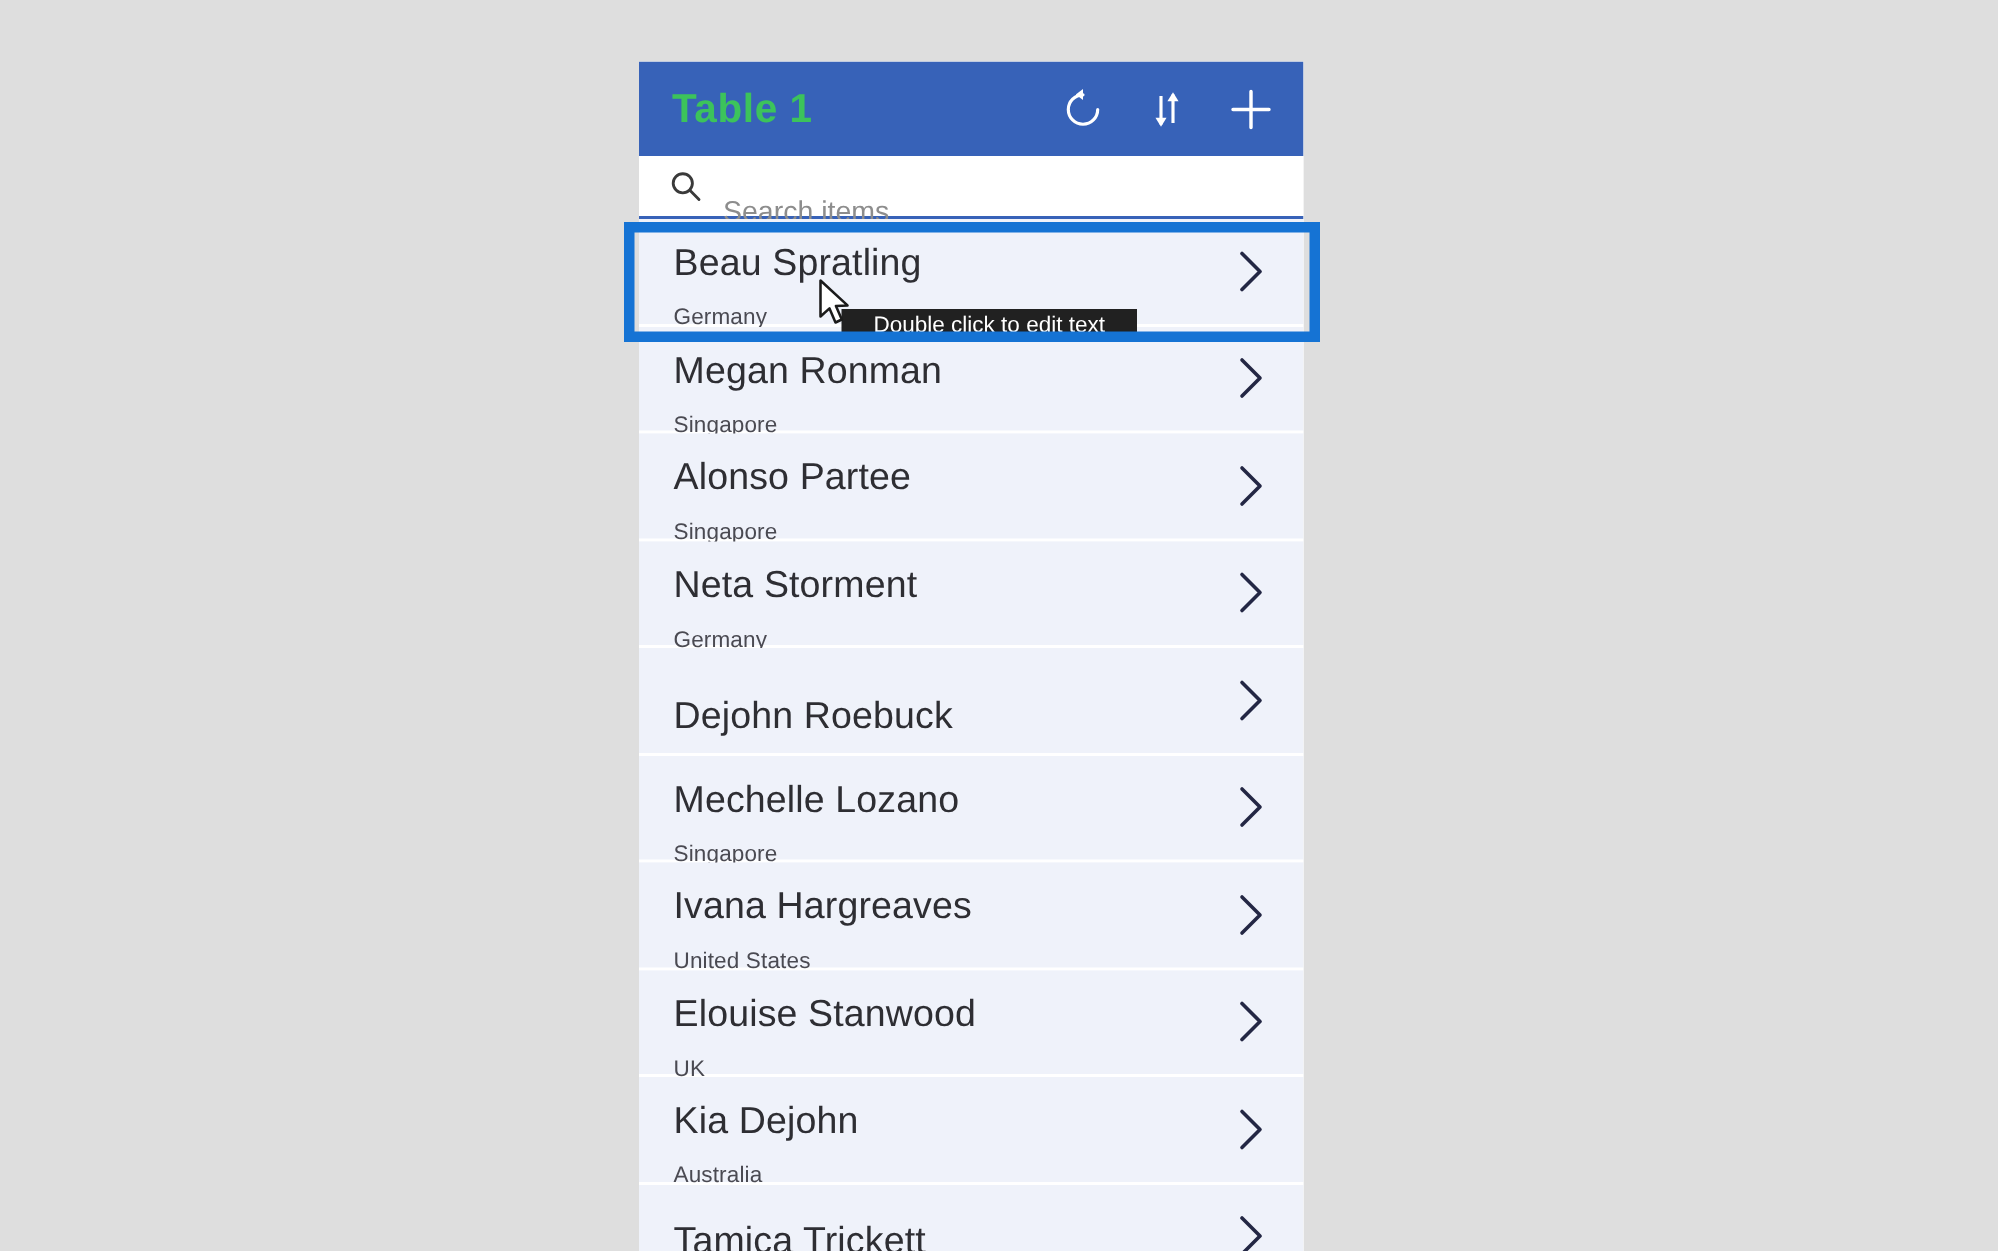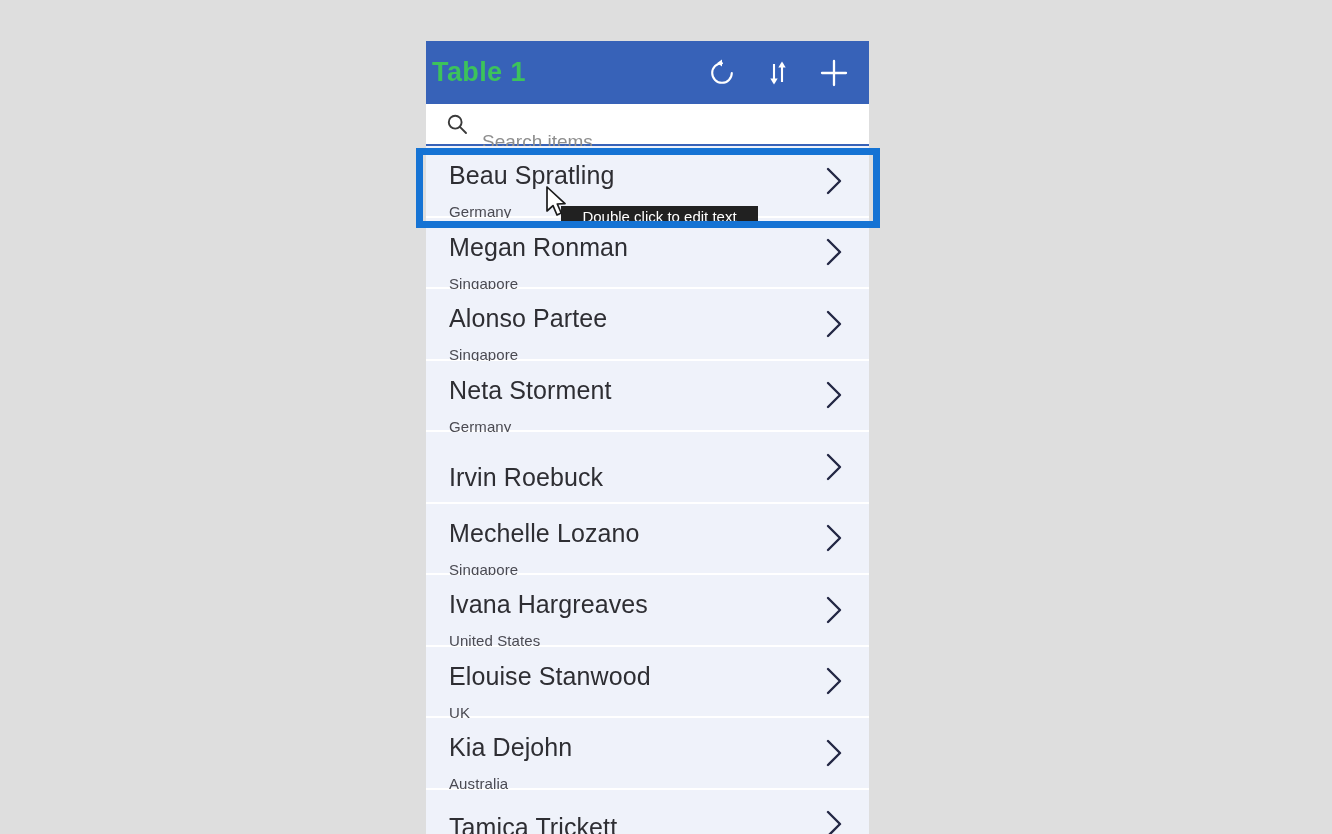--- a/index.html
+++ b/index.html
@@ -26,21 +26,21 @@
     background: #ffffff;
     overflow: hidden;
   }
 
   
   .appbar {
     height: 63px;
     background: #3762b8;
     display: flex;
     align-items: center;
-    padding: 0 18px 0 6px;
+    padding: 0 18px 0 22px;
   }
 
   .app-title {
     color: #3cc35b;
     font-size: 27px;
     font-weight: 700;
     letter-spacing: 0.4px;
     flex: 1;
     line-height: 1;
   }
@@ -252,21 +252,21 @@
       <div class="row-name">Neta Storment</div>
       <div class="row-sub">Germany</div>
       <span class="row-chevron">
         <svg width="26" height="34" viewBox="0 0 26 34">
             <path d="M7 5 L19 17 L7 29" fill="none" stroke="#232744" stroke-width="2.4" stroke-linecap="round" stroke-linejoin="round"></path>
           </svg>
       </span>
     </div>
 
     <div class="row">
-      <div class="row-name">Irvin Roebuck</div>
+      <div class="row-name">Dejohn Roebuck</div>
       <span class="row-chevron">
         <svg width="26" height="34" viewBox="0 0 26 34">
             <path d="M7 5 L19 17 L7 29" fill="none" stroke="#232744" stroke-width="2.4" stroke-linecap="round" stroke-linejoin="round"></path>
           </svg>
       </span>
     </div>
 
     <div class="row">
       <div class="row-name">Mechelle Lozano</div>
       <div class="row-sub">Singapore</div>

